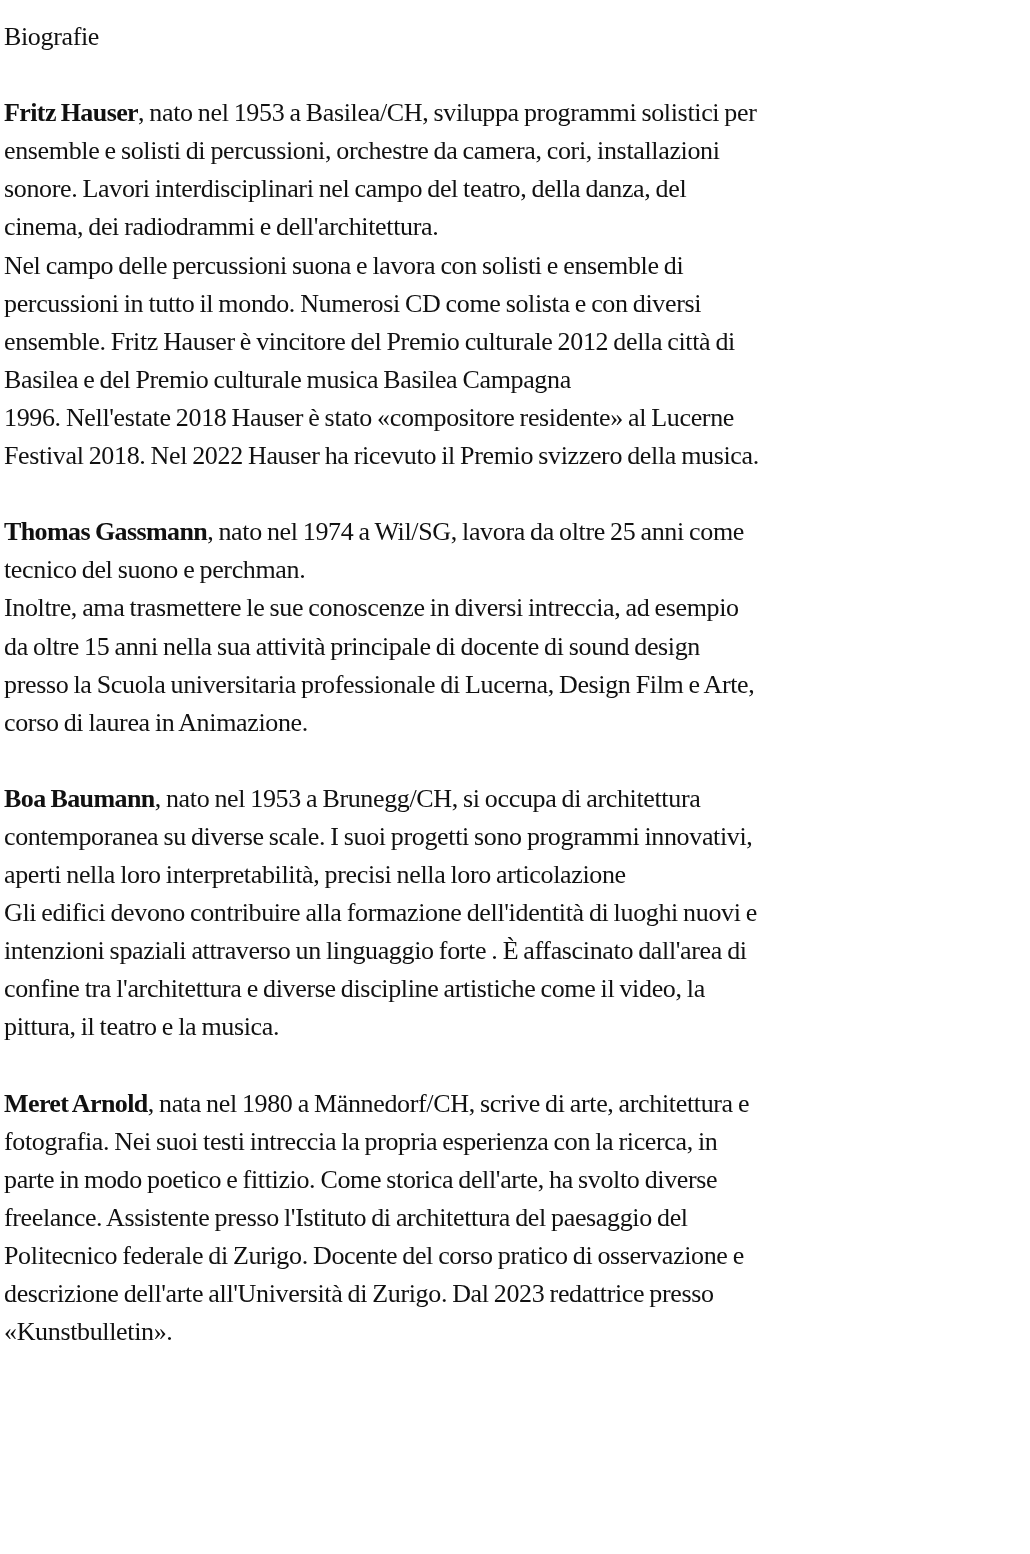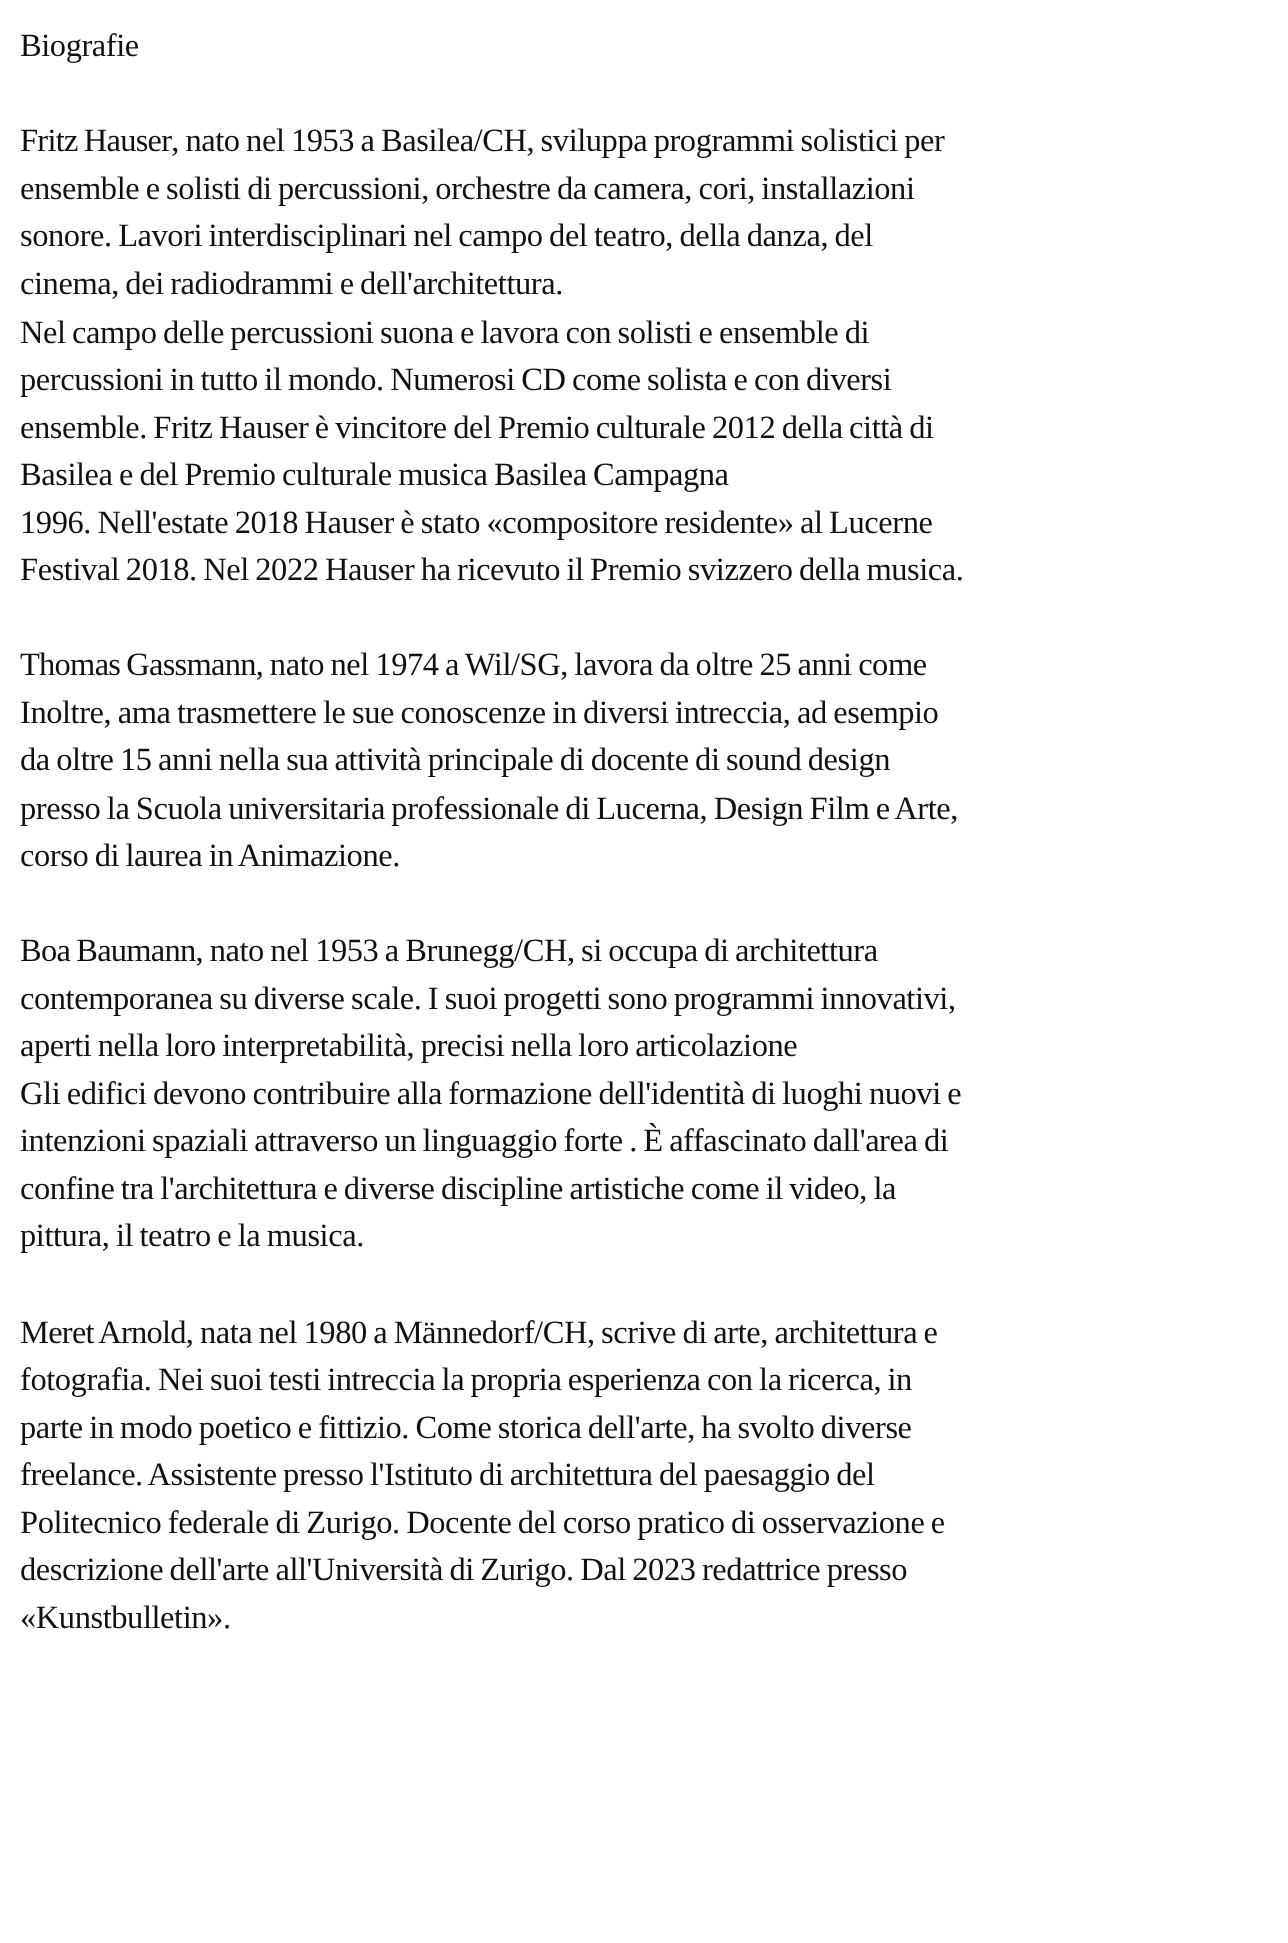--- a/index.html
+++ b/index.html
@@ -10,39 +10,39 @@
     body {
       width: 1030px;
       height: 1554px;
       overflow: hidden;
       position: relative;
       color: #111111;
       font-family: "Liberation Serif", "DejaVu Serif", serif;
     }
     .doc {
       position: absolute;
-      left: 16px;
+      left: 4px;
       top: 18px;
       width: 1010px;
       font-size: 26px;
       line-height: 38.1px;
       letter-spacing: -0.35px;
       word-spacing: -1px;
     }
     .line {
       display: block;
       white-space: nowrap;
       height: 38.1px;
     }
     .blank {
       display: block;
       height: 38.1px;
     }
     .name {
-      font-weight: normal;
+      font-weight: bold;
       letter-spacing: -0.6px;
     }
   </style>
 </head>
 <body>
 
 <div class="doc">
   <span class="line">Biografie</span>
   <span class="blank"></span>
 
@@ -55,20 +55,21 @@
     <span class="line">percussioni in tutto il mondo. Numerosi CD come solista e con diversi</span>
     <span class="line">ensemble. Fritz Hauser è vincitore del Premio culturale 2012 della città di</span>
     <span class="line">Basilea e del Premio culturale musica Basilea Campagna</span>
     <span class="line">1996. Nell'estate 2018 Hauser è stato «compositore residente» al Lucerne</span>
     <span class="line">Festival 2018. Nel 2022 Hauser ha ricevuto il Premio svizzero della musica.</span>
   </div>
   <span class="blank"></span>
 
   <div>
     <span class="line"><span class="name">Thomas Gassmann</span><span>, nato nel 1974 a Wil/SG, lavora da oltre 25 anni come</span></span>
+    <span class="line">tecnico del suono e perchman.</span>
     <span class="line">Inoltre, ama trasmettere le sue conoscenze in diversi intreccia, ad esempio</span>
     <span class="line">da oltre 15 anni nella sua attività principale di docente di sound design</span>
     <span class="line">presso la Scuola universitaria professionale di Lucerna, Design Film e Arte,</span>
     <span class="line">corso di laurea in Animazione.</span>
   </div>
   <span class="blank"></span>
 
   <div>
     <span class="line"><span class="name">Boa Baumann</span><span>, nato nel 1953 a Brunegg/CH, si occupa di architettura</span></span>
     <span class="line">contemporanea su diverse scale. I suoi progetti sono programmi innovativi,</span>

